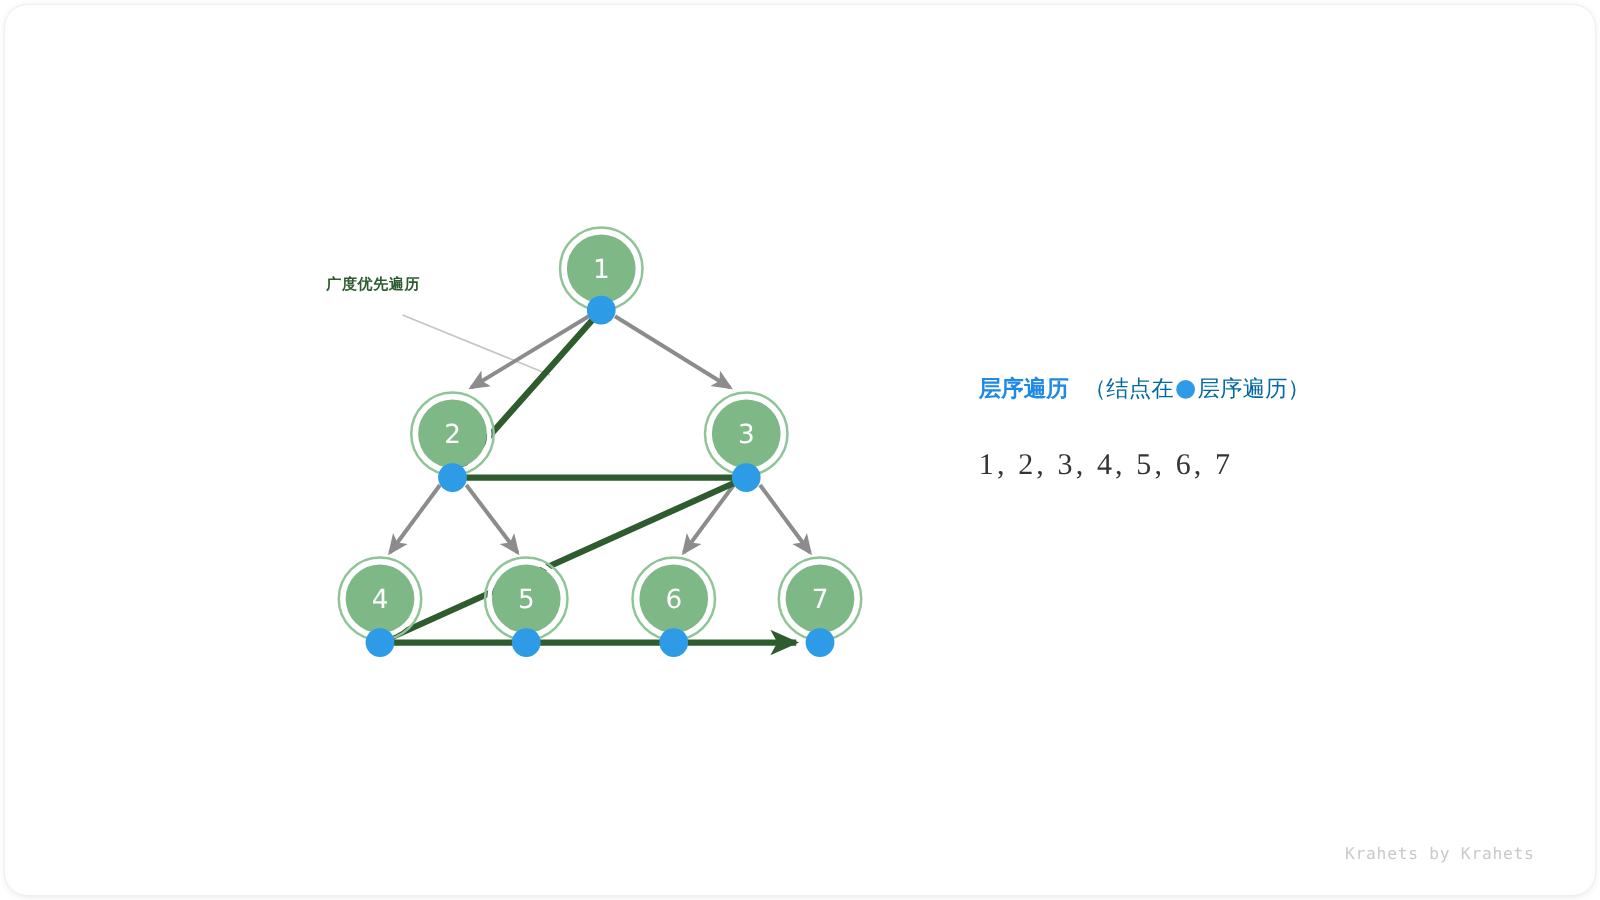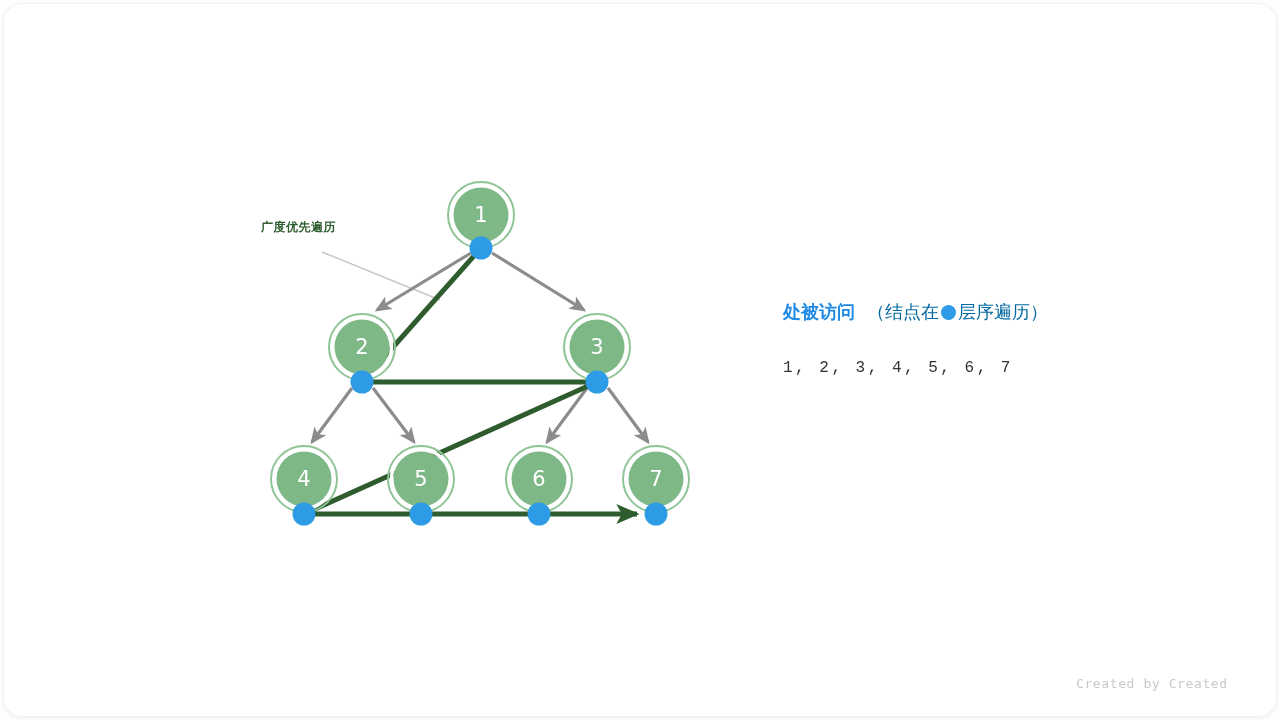--- a/index.html
+++ b/index.html
@@ -76,22 +76,22 @@
     display: inline-block;
     width: 15px;
     height: 15px;
     border-radius: 50%;
     background: #2e9be6;
     vertical-align: -2px;
     margin: 0 2px;
   }
   .seq {
     margin-top: 36px;
-    font-family: Liberation Mono, monospace;
-    font-size: 16px;
+    font-family: Liberation Serif, serif;
+    font-size: 24px;
     color: #333333;
     letter-spacing: 2.5px;
     white-space: nowrap;
   }
   .credit {
     position: absolute;
     left: 1076px;
     top: 676px;
     font-family: "DejaVu Sans Mono", monospace;
     font-size: 13px;
@@ -186,19 +186,19 @@
       <circle cx="421" cy="514" r="11.5" fill="#2e9be6"></circle>
       <circle cx="539" cy="514" r="11.5" fill="#2e9be6"></circle>
       <circle cx="656" cy="514" r="11.5" fill="#2e9be6"></circle>
     </g>
   </svg>
 
   <div class="bfs-tag">广度优先遍历</div>
 
   <div class="panel">
     <div class="panel-head">
-      <span class="hl">处被访问</span><span class="note">（结点在</span><span class="dot-inline"></span><span class="note" style="margin-left:0">层序遍历）</span>
+      <span class="hl">层序遍历</span><span class="note">（结点在</span><span class="dot-inline"></span><span class="note" style="margin-left:0">层序遍历）</span>
     </div>
     <div class="seq">1, 2, 3, 4, 5, 6, 7</div>
   </div>
 
-  <div class="credit">Created by Created</div>
+  <div class="credit">Krahets by Krahets</div>
 </div>
 
 </body></html>

